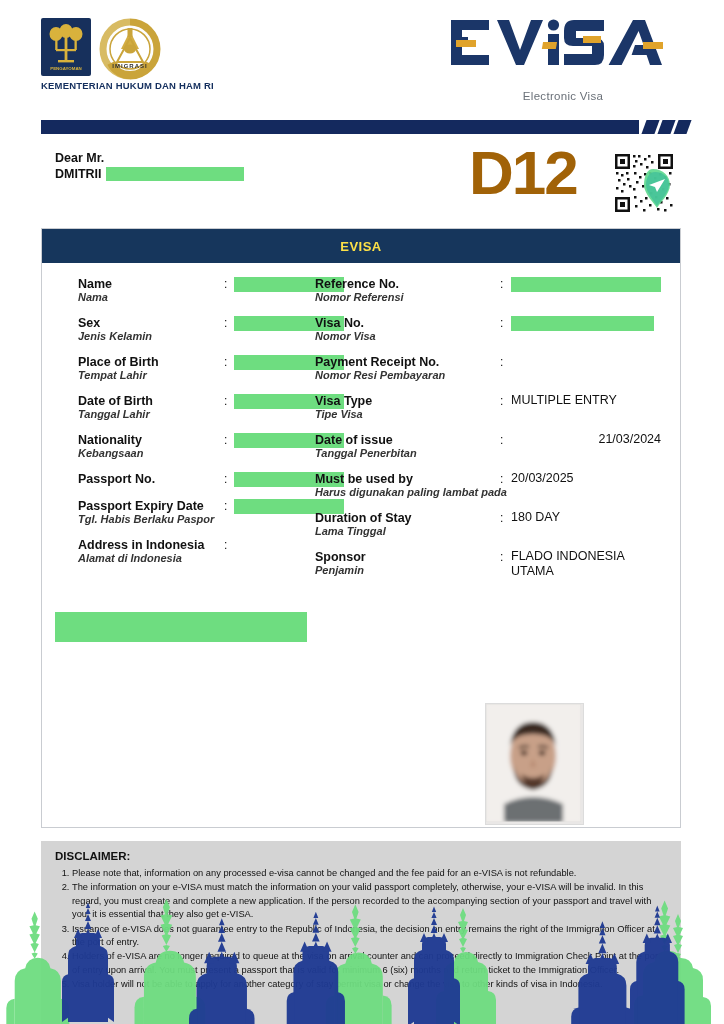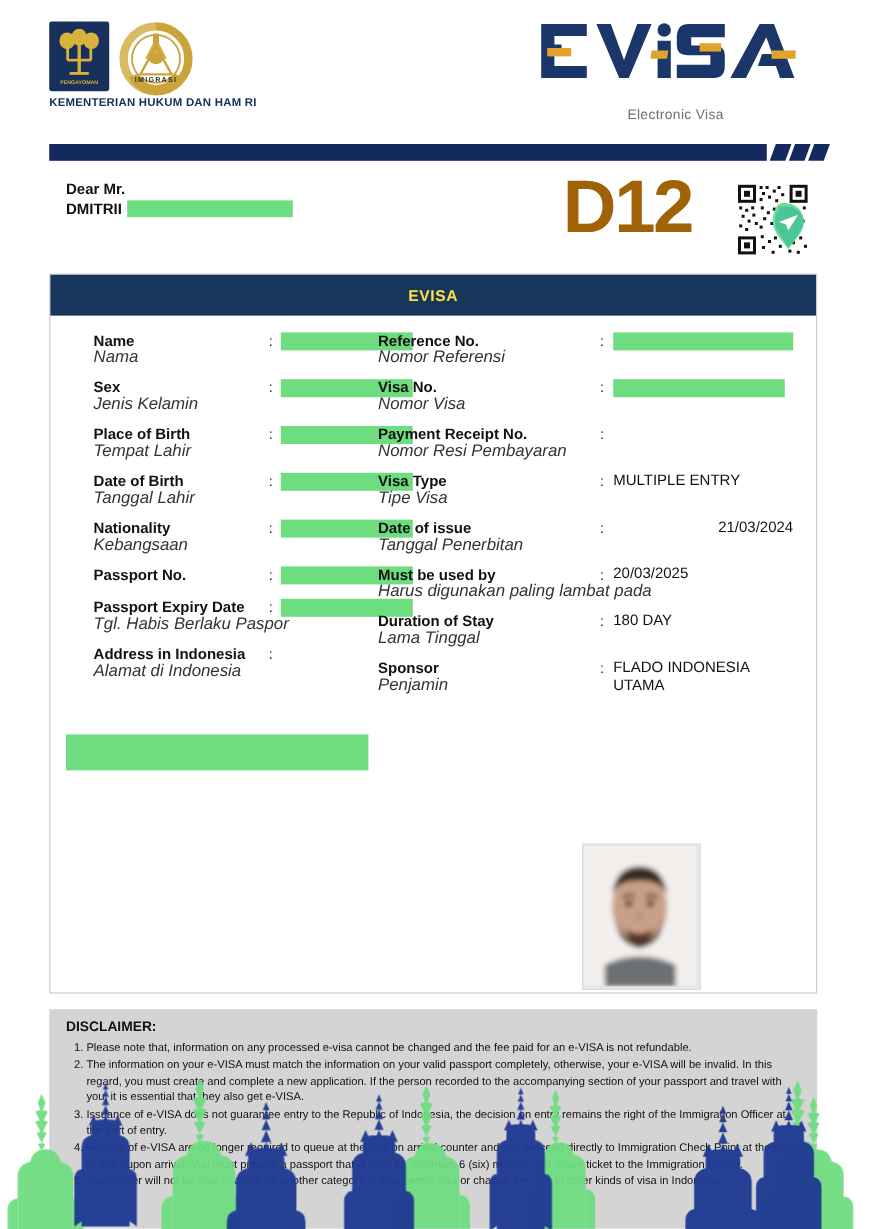--- a/index.html
+++ b/index.html
@@ -39,21 +39,21 @@
   
   .card{position:absolute;left:41px;top:228px;width:640px;height:600px;border:1px solid #c9ccd1;background:#fff;box-sizing:border-box;}
   .card-title{height:34px;background:#16365c;color:#fde047;font-size:13px;font-weight:bold;display:flex;align-items:center;justify-content:center;letter-spacing:.5px;}
 
   .cols{position:relative;padding:14px 0 0 0;}
   .col-l{position:absolute;left:0;top:14px;width:275px;margin-left:36px;}
   .col-r{position:absolute;left:273px;top:14px;width:360px;}
 
   .field{position:relative;margin-bottom:13px;}
   .field .lab{font-size:12.5px;font-weight:bold;line-height:14px;max-width:140px;}
-  .field .sub{font-size:14px;font-style:italic;color:#333;line-height:11px;margin-top:1px;}
+  .field .sub{font-size:11px;font-style:italic;color:#333;line-height:11px;margin-top:1px;font-weight:bold;}
   .field .colon{position:absolute;font-size:12px;top:0;}
   .field .val{position:absolute;font-size:12.5px;top:-1px;line-height:15px;}
   .col-l .colon{left:146px;}
   .col-r .colon{left:185px;}
   .col-r .val{left:196px;}
   .bar-l{position:absolute;left:156px;top:0;height:15px;background:#6edd80;}
   .bar-r{position:absolute;left:196px;top:0;height:15px;background:#6edd80;}
 
   .addr-bar{position:absolute;left:13px;top:383px;width:252px;height:30px;background:#6edd80;}
 

